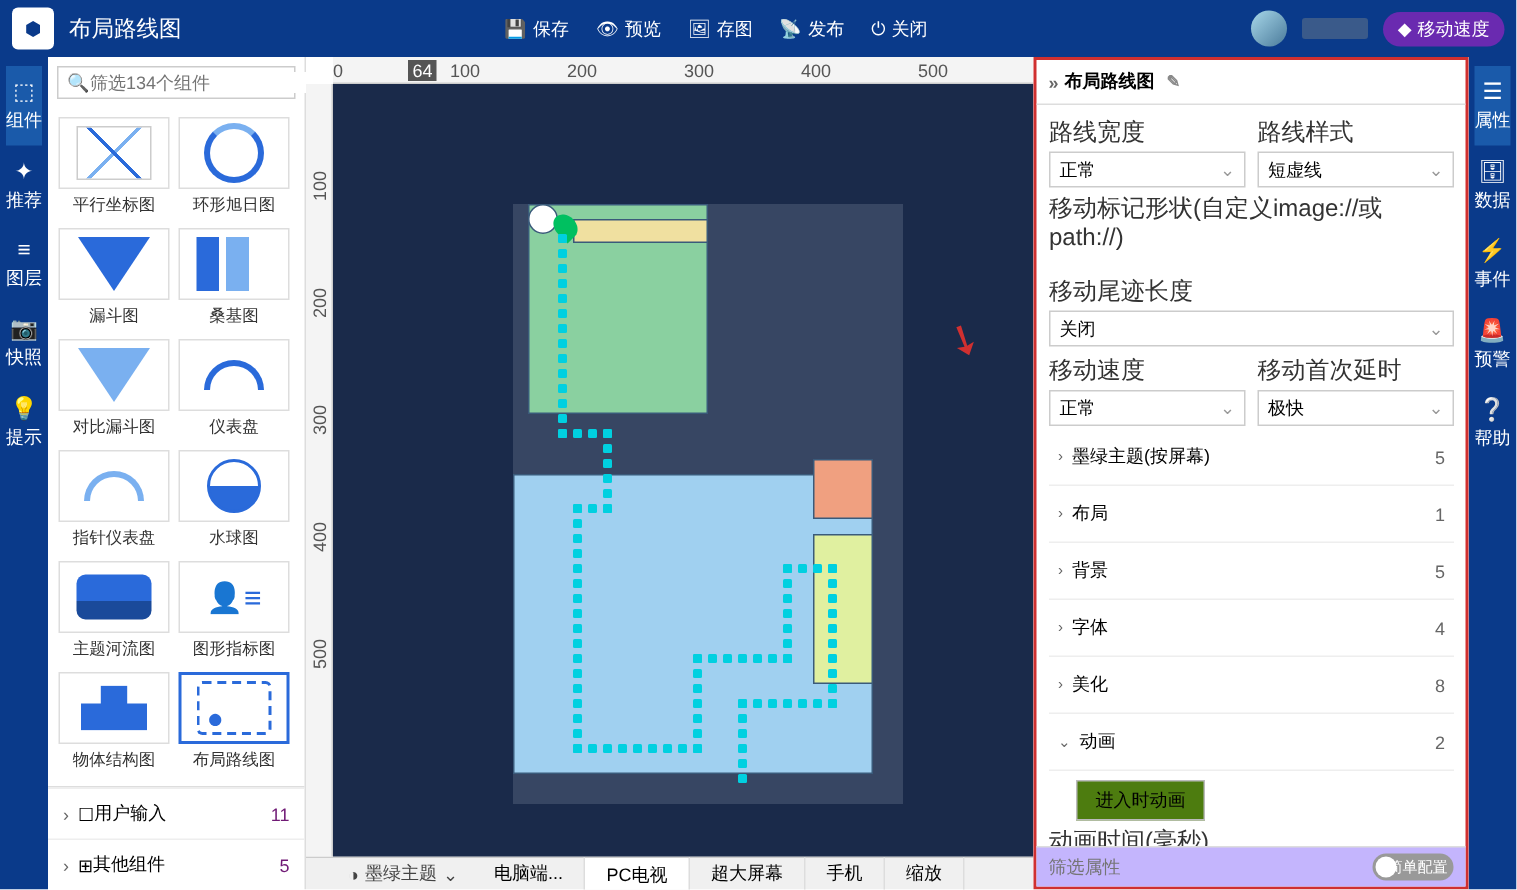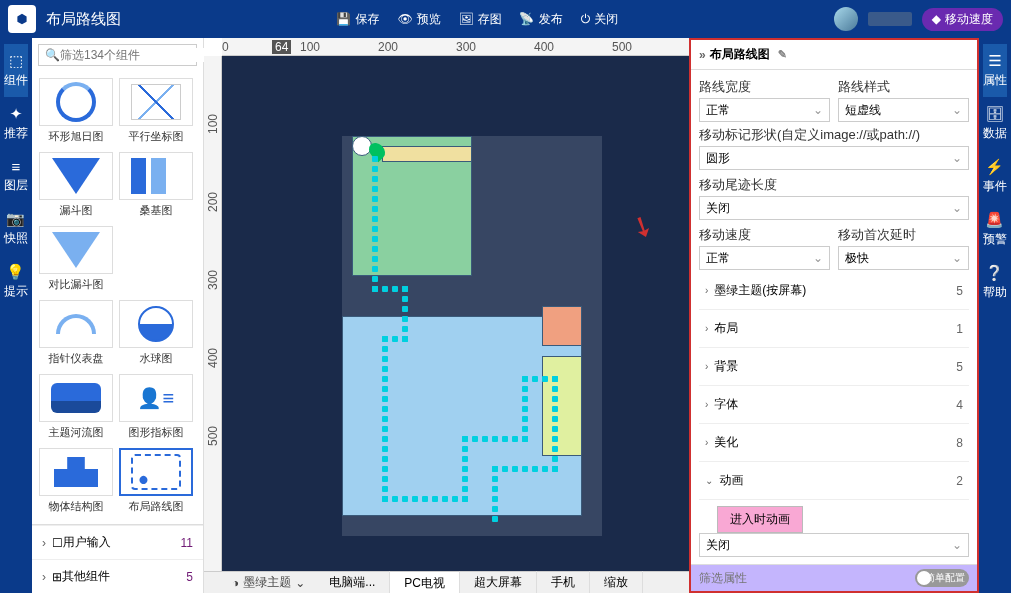--- a/index.html
+++ b/index.html
@@ -47,29 +47,29 @@
 .btab.active{background:#fff;border-top:1px solid #ccc}
 .theme-sel{display:flex;align-items:center;gap:4px;padding:0 10px;color:#444}
 .right-panel{width:290px;border:2px solid #d03030;display:flex;flex-direction:column;background:#fff;position:relative}
 .arrow-red{position:absolute;left:-60px;top:170px;color:#d03030;font-size:28px;transform:rotate(25deg)}
 .rp-header{display:flex;align-items:center;padding:6px 8px;border-bottom:1px solid #ddd;font-size:13px;font-weight:bold}
 .rp-header .chev{margin-right:4px;color:#666}
 .rp-header .edit{margin-left:8px;color:#888;font-size:11px}
 .rp-body{flex:1;overflow-y:auto;padding:4px 8px}
 .prop-row{display:flex;gap:8px;margin-bottom:2px}
 .prop-col{flex:1}
-.prop-label{font-size:13px;color:#333;margin:4px 0 2px}
-.prop-full{margin-bottom:2px}
+.prop-label{font-size:16px;color:#333;margin:4px 0 2px}
+.prop-full{margin-bottom:12px}
 .sel{border:1px solid #ccc;height:24px;display:flex;align-items:center;padding:0 6px;background:#fff;cursor:pointer;position:relative}
 .sel::after{content:"⌄";position:absolute;right:6px;color:#999}
 .acc-item{display:flex;align-items:center;padding:10px 6px;border-bottom:1px solid #eee;cursor:pointer}
 .acc-item .chev{margin-right:6px;color:#666;font-size:10px}
 .acc-item .cnt{margin-left:auto;color:#666}
 .sub-block{padding:6px 0 6px 18px}
-.sub-btn{border:1px solid #bbb;background:#f9a8d4;padding:4px 12px;cursor:pointer;display:inline-block}
+.sub-btn{border:1px solid #bbb;background:#4d7c0f;padding:4px 12px;cursor:pointer;display:inline-block}
 .rp-footer{border-top:1px solid #ddd;padding:4px 8px;display:flex;align-items:center;background:#c4b5fd}
 .rp-footer input{border:none;background:transparent;outline:none;flex:1}
 .toggle{width:54px;height:18px;background:#999;border-radius:9px;position:relative;color:#fff;font-size:10px;display:flex;align-items:center;justify-content:flex-end;padding-right:4px}
 .toggle::before{content:"";position:absolute;left:2px;top:2px;width:14px;height:14px;background:#fff;border-radius:50%}
 .right-rail{width:32px;background:#0a3a8a;display:flex;flex-direction:column;align-items:center;color:#fff;padding-top:6px}
 
 .th-ring{width:40px;height:40px;border:4px solid #2a6ada;border-radius:50%;border-top-color:#7ab0f0}
 .th-lines{width:50px;height:36px;background:linear-gradient(45deg,transparent 48%,#2a6ada 48%,#2a6ada 52%,transparent 52%),linear-gradient(-45deg,transparent 48%,#7ab0f0 48%,#7ab0f0 52%,transparent 52%);border:1px solid #ccc}
 .th-sankey{width:50px;height:36px;background:linear-gradient(90deg,#2a6ada 0 30%,transparent 30% 40%,#7ab0f0 40% 70%,transparent 70%)}
 .th-funnel{width:0;height:0;border-left:24px solid transparent;border-right:24px solid transparent;border-top:36px solid #2a6ada}
@@ -145,30 +145,30 @@
 
   <div class="comp-panel">
     <div class="search-box">
       <span>🔍</span>
       <input placeholder="筛选134个组件" style="">
     </div>
     <div class="comp-grid">
       <div class="comp-row">
         <div class="comp-cell">
             <div class="comp-thumb">
+              <div class="th-lines"></div>
+            </div>
+            <div class="comp-label">平行坐标图</div>
+          </div>
+        <div class="comp-cell">
+            <div class="comp-thumb">
               <div class="th-ring"></div>
             </div>
             <div class="comp-label">环形旭日图</div>
           </div>
-        <div class="comp-cell">
-            <div class="comp-thumb">
-              <div class="th-lines"></div>
-            </div>
-            <div class="comp-label">平行坐标图</div>
-          </div>
       </div>
       <div class="comp-row">
         <div class="comp-cell">
             <div class="comp-thumb">
               <div class="th-funnel"></div>
             </div>
             <div class="comp-label">漏斗图</div>
           </div>
         <div class="comp-cell">
             <div class="comp-thumb">
@@ -176,20 +176,26 @@
             </div>
             <div class="comp-label">桑基图</div>
           </div>
       </div>
       <div class="comp-row">
         <div class="comp-cell">
             <div class="comp-thumb">
               <div class="th-funnel" style="border-top-color:#7ab0f0"></div>
             </div>
             <div class="comp-label">对比漏斗图</div>
+          </div>
+        <div class="comp-cell">
+            <div class="comp-thumb">
+              <div class="th-gauge"></div>
+            </div>
+            <div class="comp-label">仪表盘</div>
           </div>
       </div>
       <div class="comp-row">
         <div class="comp-cell">
             <div class="comp-thumb">
               <div class="th-gauge" style="border-color:#7ab0f0"></div>
             </div>
             <div class="comp-label">指针仪表盘</div>
           </div>
         <div class="comp-cell">
@@ -403,21 +409,20 @@
             <div class="prop-label">路线宽度</div>
             <div class="sel">正常</div>
           </div>
         <div class="prop-col">
             <div class="prop-label">路线样式</div>
             <div class="sel">短虚线</div>
           </div>
       </div>
       <div class="prop-full">
           <div class="prop-label">移动标记形状(自定义image://或path://)</div>
-          <div class="sel">圆形</div>
         </div>
       <div class="prop-row">
         <div class="prop-col">
             <div class="prop-label">移动尾迹长度</div>
             <div class="sel">关闭</div>
           </div>
       </div>
       <div class="prop-row">
         <div class="prop-col">
             <div class="prop-label">移动速度</div>
@@ -454,20 +459,21 @@
           <span>美化</span>
           <span class="cnt">8</span>
         </div>
       <div class="acc-item">
           <span class="chev">⌄</span>
           <span>动画</span>
           <span class="cnt">2</span>
         </div>
       <div class="sub-block">
         <div class="sub-btn">进入时动画</div>
+        <div class="prop-label" style="margin-left:-18px">动画时间(毫秒)</div>
         <div class="sel" style="margin-left:-18px">关闭</div>
       </div>
     </div>
     <div class="rp-footer">
       <input placeholder="筛选属性" style="">
       <div class="toggle">简单配置</div>
     </div>
   </div>
 
   <div class="right-rail">

